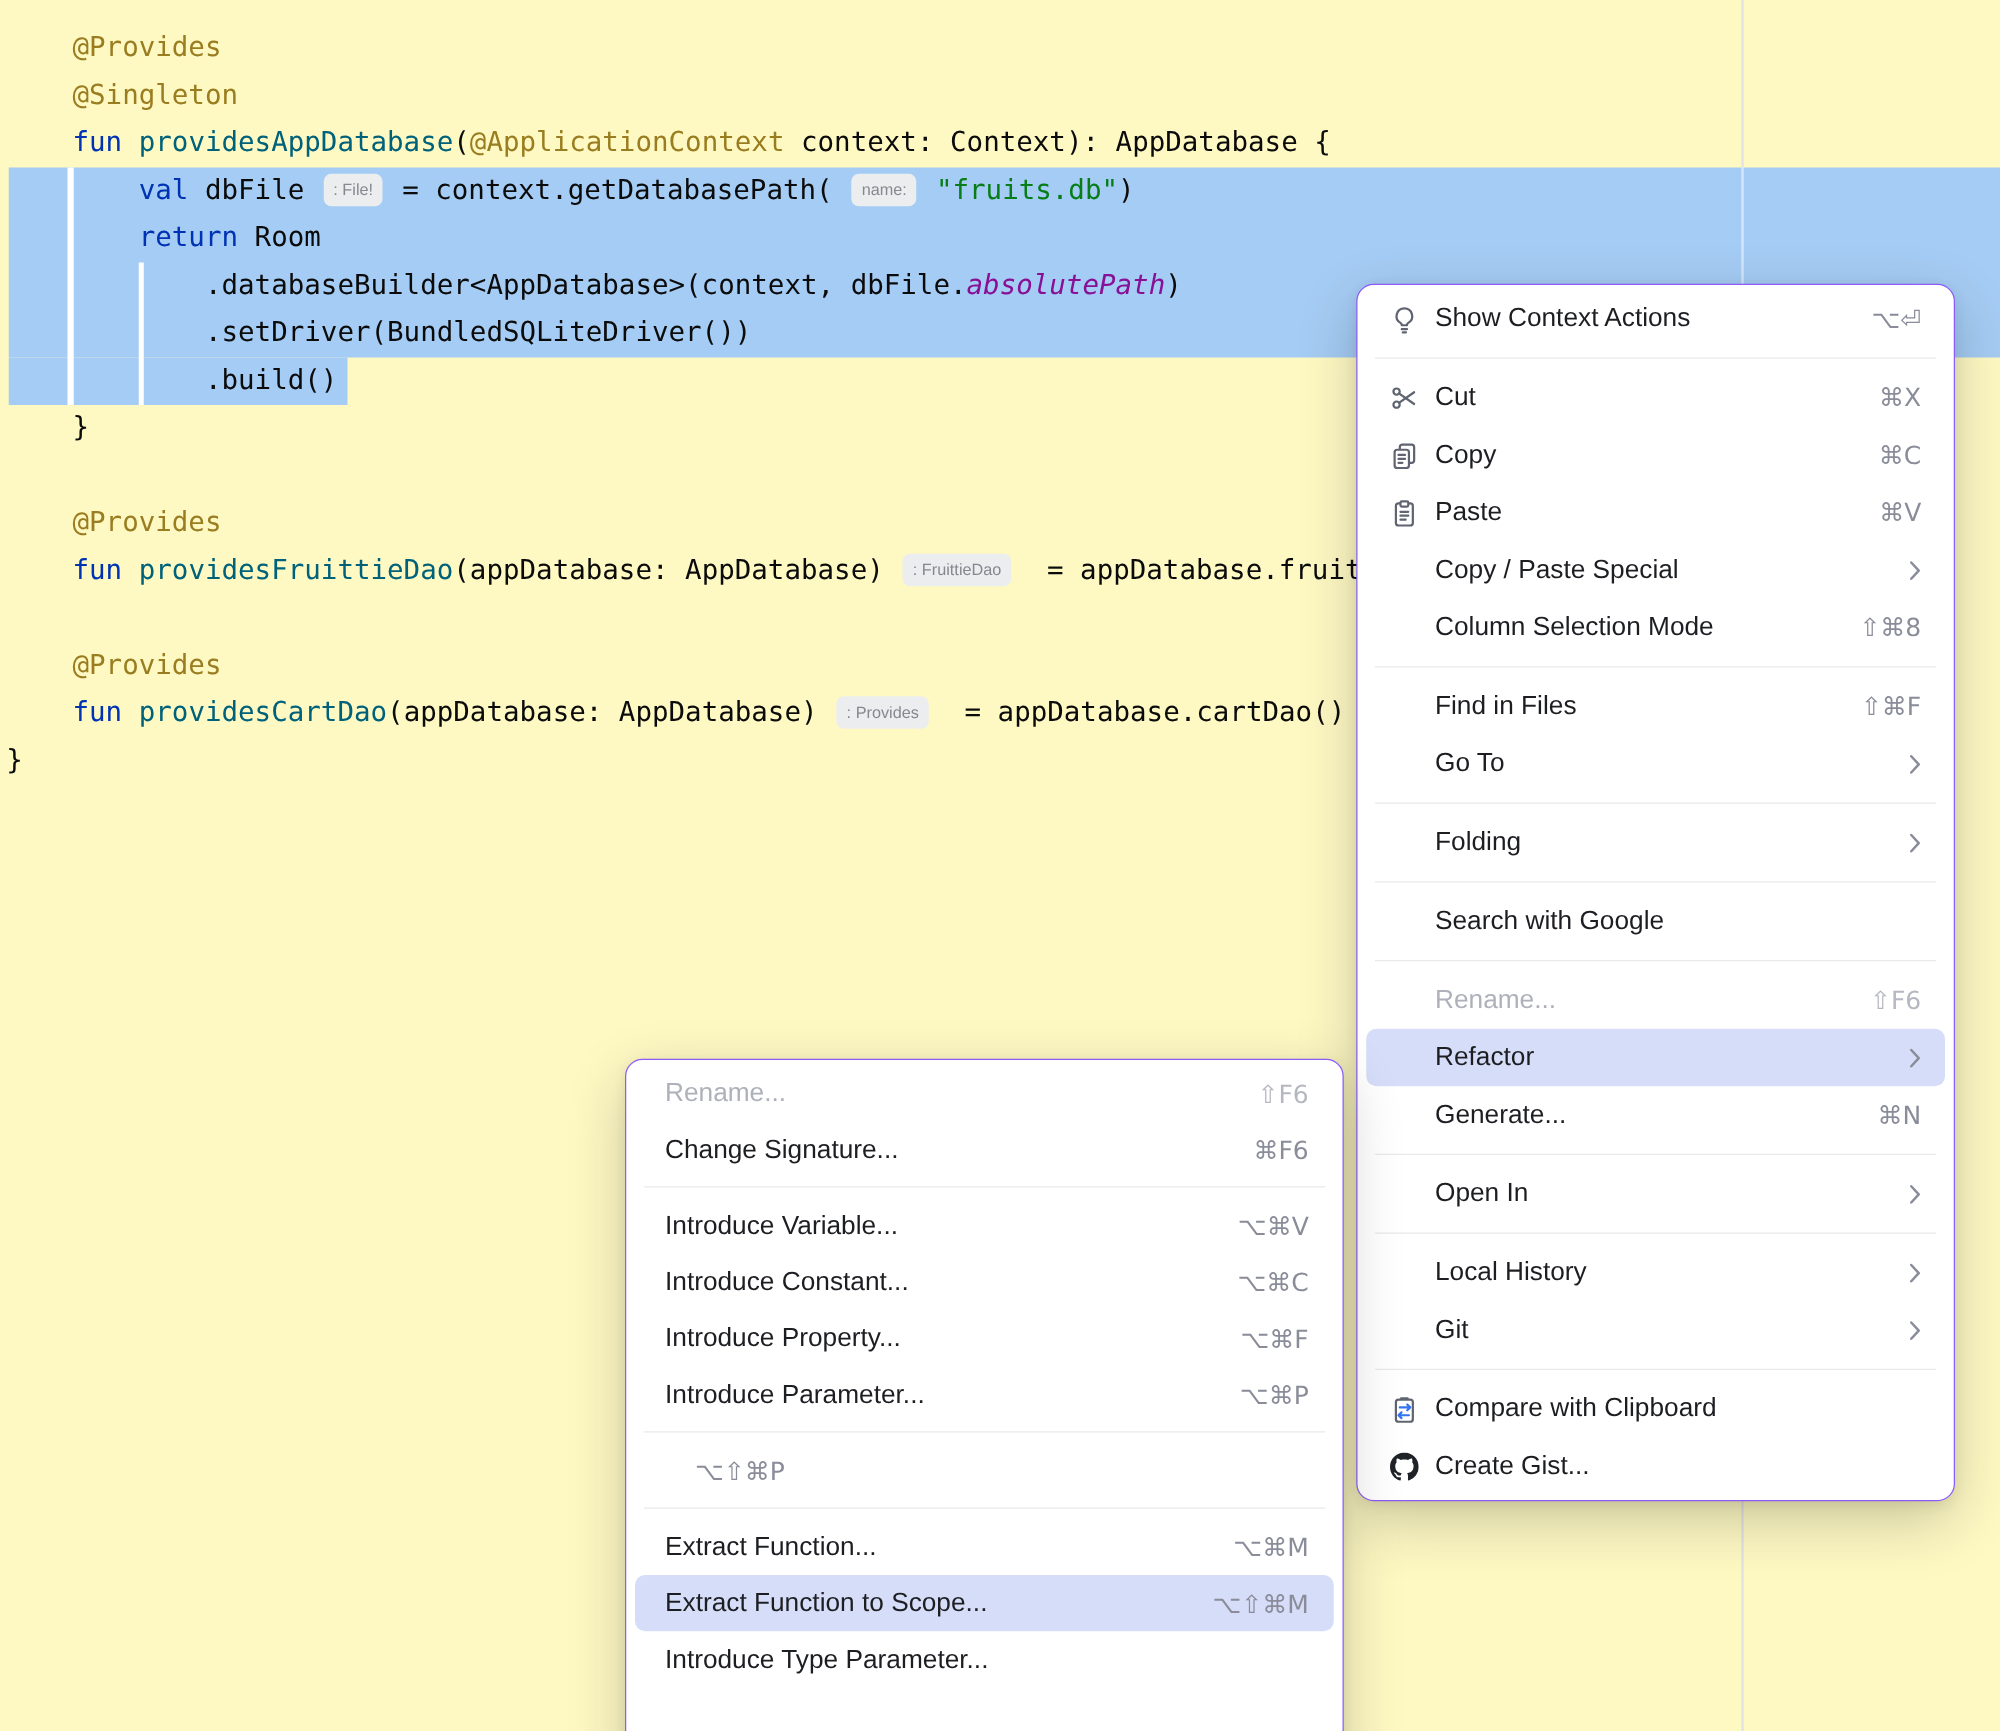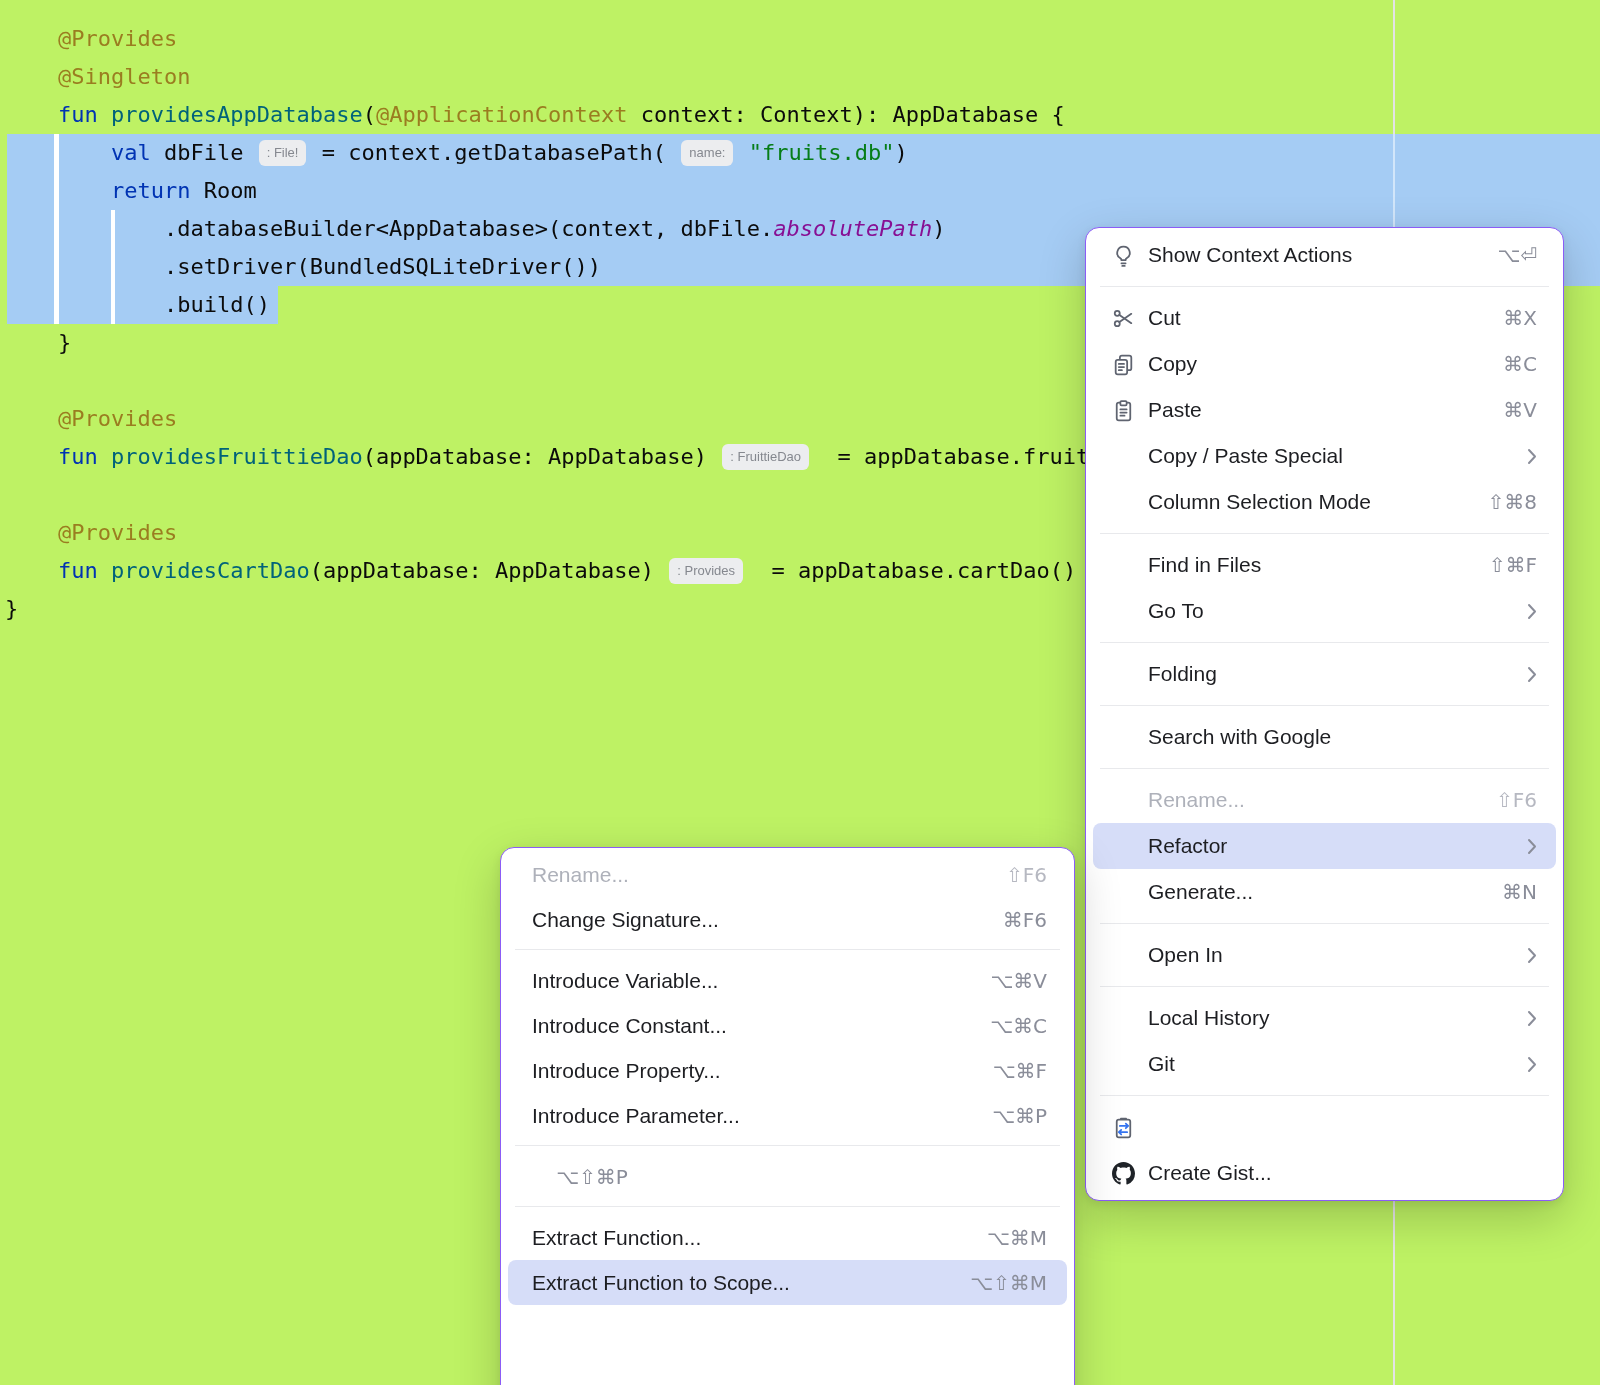--- a/index.html
+++ b/index.html
@@ -1,17 +1,17 @@
 <!DOCTYPE html>
 <html><head>
 <meta charset="utf-8">
 <style>
   html,body{margin:0;padding:0;background:#fff}
   body{width:1600px;height:1385px;overflow:hidden}
-  #stage{position:relative;width:1600px;height:1385px;font-family:"Liberation Sans",sans-serif;background:#bef264}
+  #stage{position:relative;width:1600px;height:1385px;font-family:"Liberation Sans",sans-serif;background:#fef9c3}
 
   
   .sel{position:absolute;background:#A5CCF4;z-index:1}
   #sel-band{left:7px;top:134px;width:1593px;height:152px}
   #sel-tail{left:7px;top:286px;width:271px;height:38px}
   .gap{position:absolute;background:#fff;z-index:2}
   #gap1{left:54px;top:134px;width:5px;height:190px}
   #gap2{left:111px;top:210px;width:4px;height:114px}
   .guide{position:absolute;left:1393px;width:2px;z-index:3}
   #guide-top{top:0;height:134px;background:#E3E3E6}
@@ -223,20 +223,21 @@
       <div class="menu-sep"></div>
       <div class="mi">
         <span class="islot">
           <svg width="25" height="25" viewBox="0 0 24 24">
             <rect fill="none" stroke="#5F6470" stroke-width="1.7" stroke-linecap="round" stroke-linejoin="round" x="5.5" y="4.5" width="13" height="17" rx="2"></rect>
             <path fill="none" stroke="#5F6470" stroke-width="1.7" stroke-linecap="round" stroke-linejoin="round" d="M9.5 3.5h5"></path>
             <path fill="none" stroke="#3574F0" stroke-width="1.7" stroke-linecap="round" stroke-linejoin="round" d="M8.5 10.5h7.5M14.2 8.3l2.3 2.2-2.3 2.2"></path>
             <path fill="none" stroke="#3574F0" stroke-width="1.7" stroke-linecap="round" stroke-linejoin="round" d="M15.5 16.5H8M9.8 14.3 7.5 16.5l2.3 2.2"></path>
           </svg>
         </span>
+        <span class="mlabel">Compare with Clipboard</span>
       </div>
       <div class="mi">
         <span class="islot">
           <svg width="23" height="23" viewBox="0 0 16 16">
             <path fill="#1F2328" d="M8 0C3.58 0 0 3.58 0 8c0 3.54 2.29 6.53 5.47 7.59.4.07.55-.17.55-.38 0-.19-.01-.82-.01-1.49-2.01.37-2.53-.49-2.69-.94-.09-.23-.48-.94-.82-1.13-.28-.15-.68-.52-.01-.53.63-.01 1.08.58 1.23.82.72 1.21 1.87.87 2.33.66.07-.52.28-.87.51-1.07-1.78-.2-3.64-.89-3.64-3.95 0-.87.31-1.59.82-2.15-.08-.2-.36-1.02.08-2.12 0 0 .67-.21 2.2.82.64-.18 1.32-.27 2-.27s1.36.09 2 .27c1.53-1.04 2.2-.82 2.2-.82.44 1.1.16 1.92.08 2.12.51.56.82 1.27.82 2.15 0 3.07-1.87 3.75-3.65 3.95.29.25.54.73.54 1.48 0 1.07-.01 1.93-.01 2.2 0 .21.15.46.55.38A8.01 8.01 0 0 0 16 8c0-4.42-3.58-8-8-8Z"></path>
           </svg>
         </span>
         <span class="mlabel">Create Gist...</span>
       </div>
     </div>
@@ -273,14 +274,17 @@
       </div>
       <div class="menu-sep"></div>
       <div class="mi">
         <span class="mlabel">Extract Function...</span>
         <span class="msc">⌥⌘M</span>
       </div>
       <div class="mi hl">
         <span class="mlabel">Extract Function to Scope...</span>
         <span class="msc">⌥⇧⌘M</span>
       </div>
+      <div class="mi">
+        <span class="mlabel">Introduce Type Parameter...</span>
+      </div>
     </div>
 </div>
 
 </body></html>

